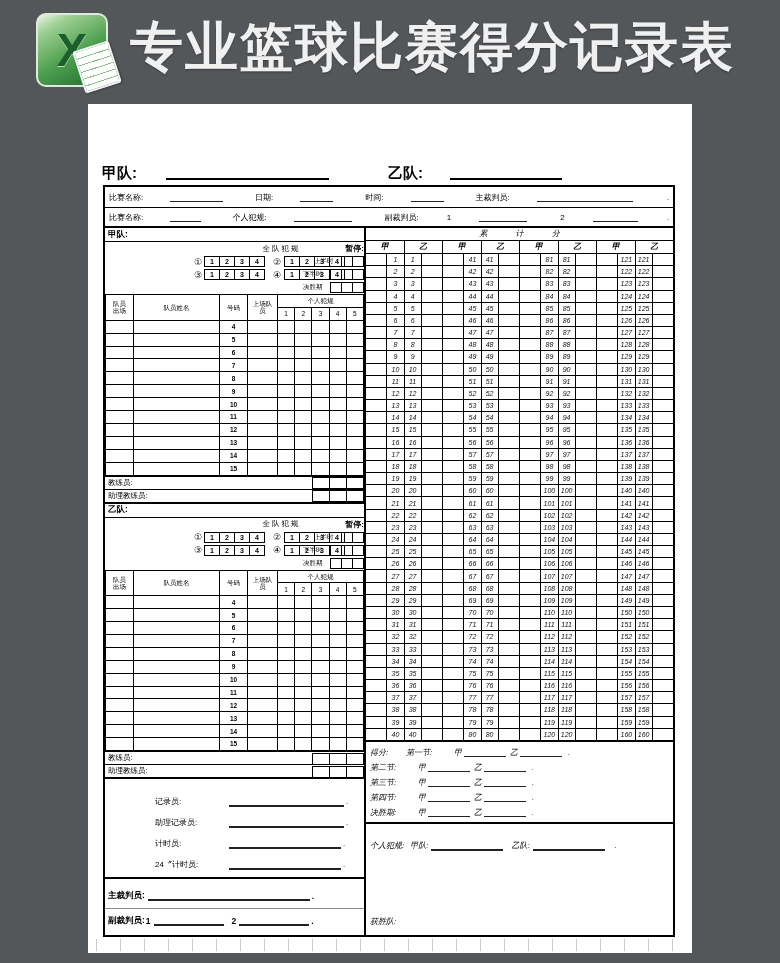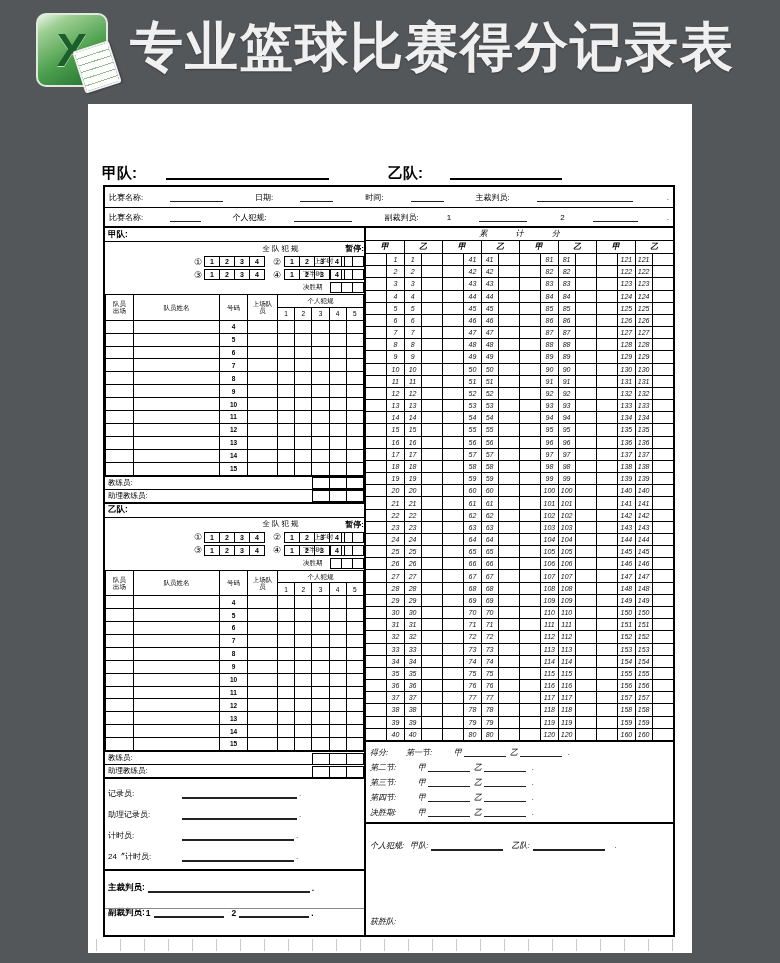--- a/index.html
+++ b/index.html
@@ -64,21 +64,21 @@
   .ptable-wrap { flex:1; min-height:0; }
   table.ptable { width:100%; height:100%; border-collapse:collapse; table-layout:fixed; }
   table.ptable td { border:1px solid #000; font-size:6.5px; text-align:center; padding:0; overflow:hidden; line-height:1.1; height:12px; }
   td.pnumcell { font-size:7.5px; font-weight:bold; }
   .coach-row { height:13px; border-top:1px solid #000; position:relative; display:flex; align-items:center; font-size:7.5px; padding-left:3px; }
   .coach-cells { position:absolute; right:0; top:0; height:13px; display:flex; align-items:center; }
   .coach-cells i { width:18px; height:12px; border:1px solid #000; margin-left:-1px; }
 
   
   .bl-block { height:158px; border-top:2px solid #000; display:flex; flex-direction:column; font-size:8px; }
-  .officials { padding:4px 0 2px 3px; }
+  .officials { padding:12px 0 2px 3px;margin-left:47px; }
   .off-row { height:21px; display:flex; align-items:center; }
   .off-lbl { width:74px; }
   .u2 { display:inline-block; border-bottom:2px solid #222; height:11px; }
   .ref-block { border-top:2px solid #000; flex:1; padding:4px 0 0 3px; position:relative; }
   .ref-row { height:25px; display:flex; align-items:center; font-weight:bold; font-size:8.5px; }
   .thin-line { position:absolute; left:0; right:0; bottom:26px; border-top:1px solid #8a8a8a; }
 
   
   .sp-title { height:13px; border-bottom:1px solid #000; text-align:center; font-size:8px; line-height:12px; word-spacing:26px; }
   .ab-row { height:13px; border-bottom:1px solid #000; display:flex; }

